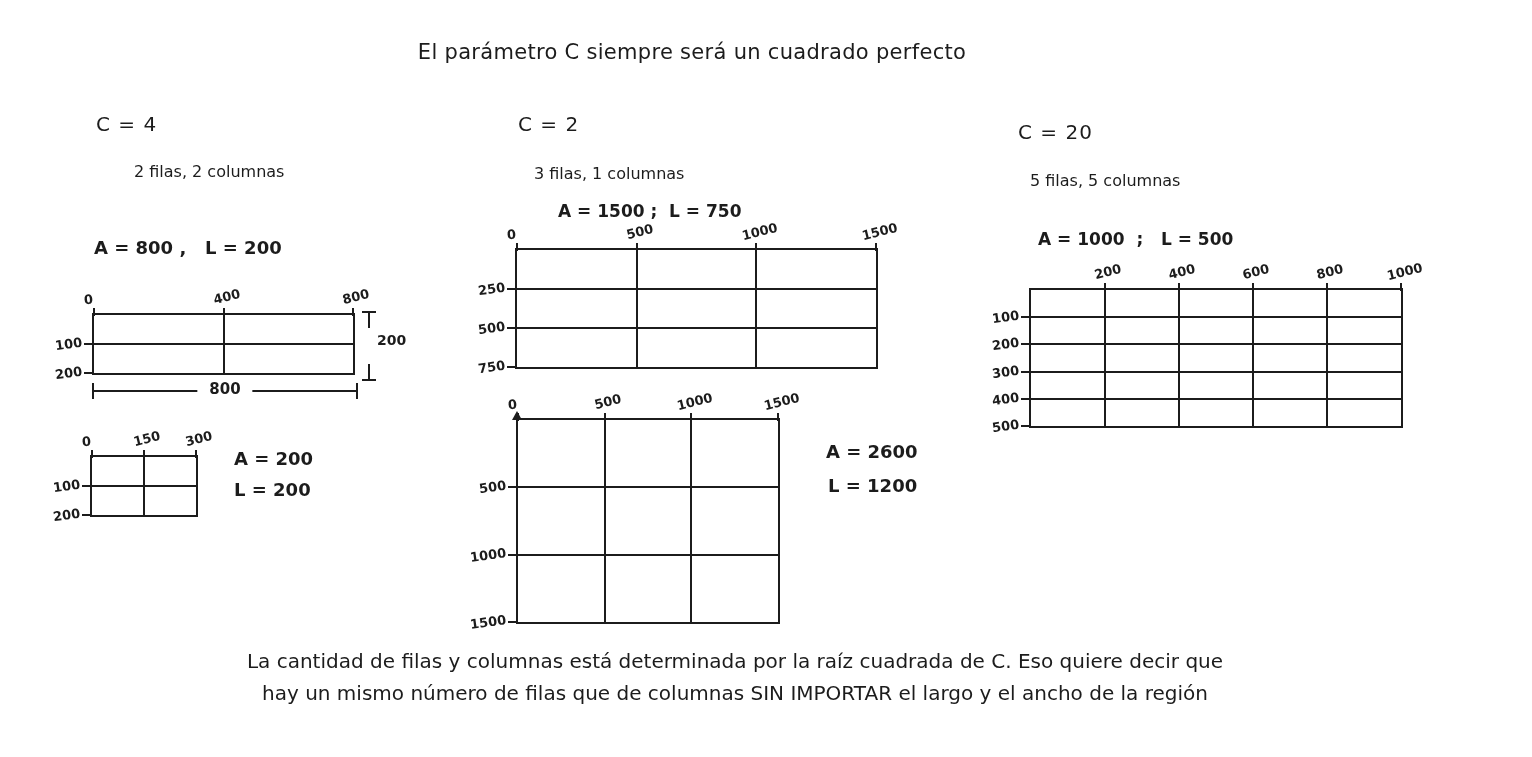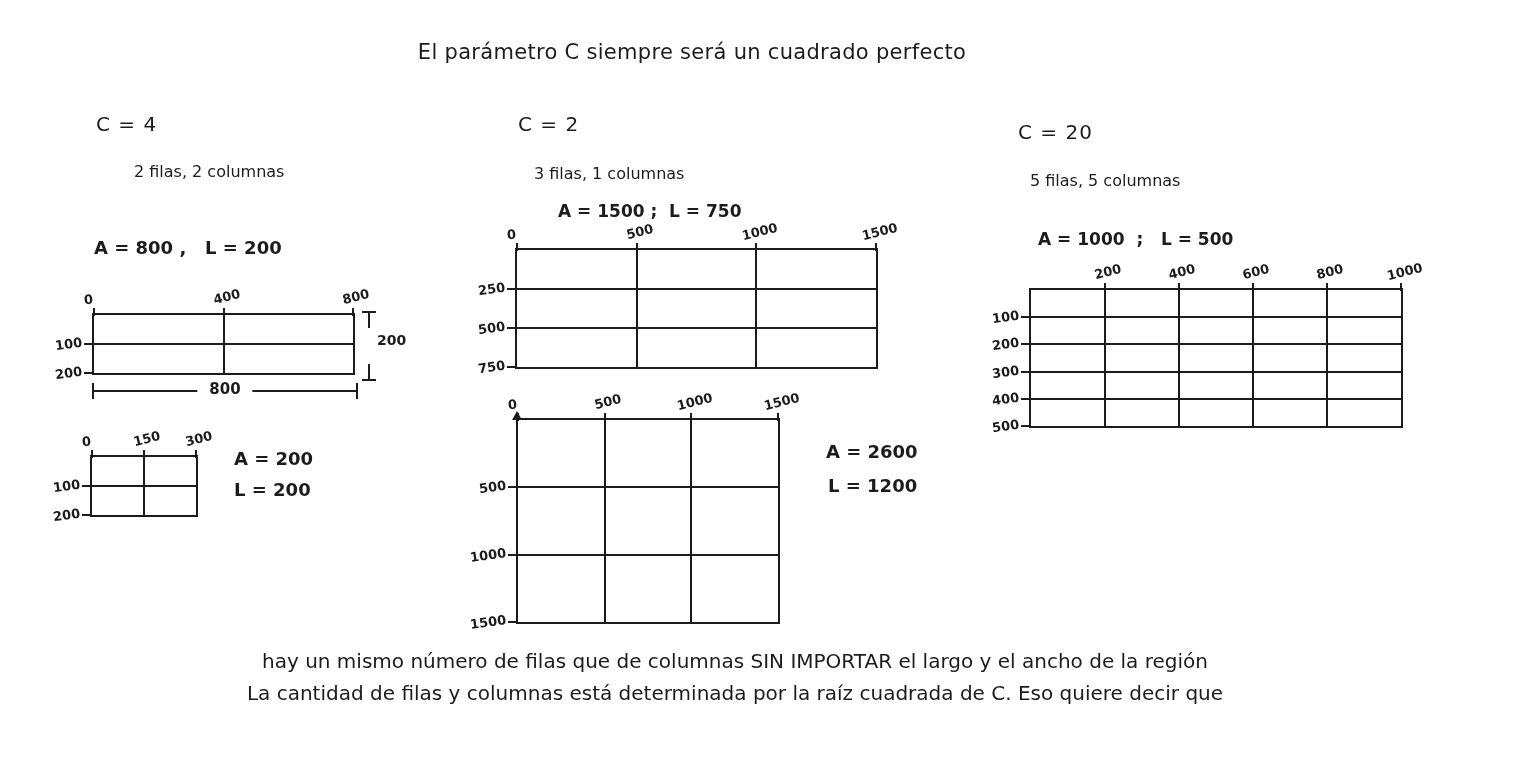--- a/index.html
+++ b/index.html
@@ -191,17 +191,17 @@
       <div class="ytick-label" style="top: 40%;">200</div>
       <div class="ytick-mark" style="top: 60%;"></div>
       <div class="ytick-label" style="top: 60%;">300</div>
       <div class="ytick-mark" style="top: 80%;"></div>
       <div class="ytick-label" style="top: 80%;">400</div>
       <div class="ytick-mark" style="top: 100%;"></div>
       <div class="ytick-label" style="top: 100%;">500</div>
     </div>
 
   <div class="abs footer" style="left:70px; top:645px; width:1330px;">
+    <div>La cantidad de filas y columnas está determinada por la raíz cuadrada de C. Eso quiere decir que</div>
     <div>hay un mismo número de filas que de columnas SIN IMPORTAR el largo y el ancho de la región</div>
-    <div>La cantidad de filas y columnas está determinada por la raíz cuadrada de C. Eso quiere decir que</div>
   </div>
 
 </div>
 
 </body></html>

